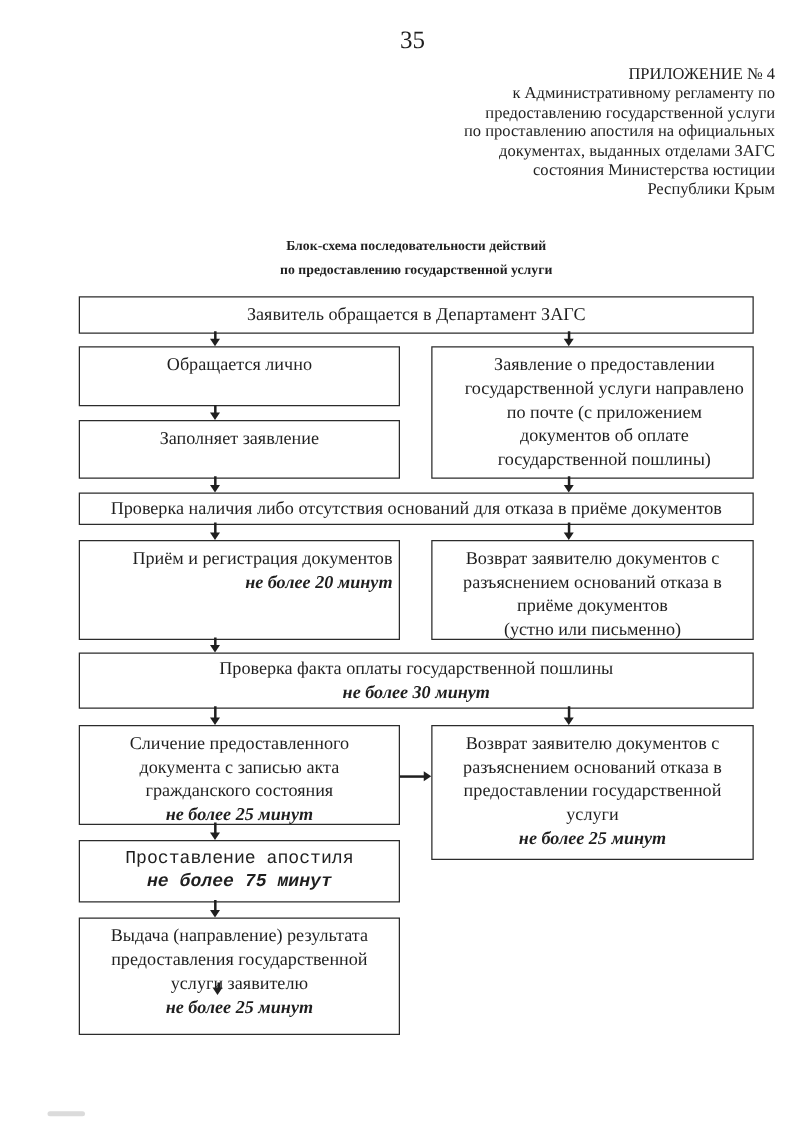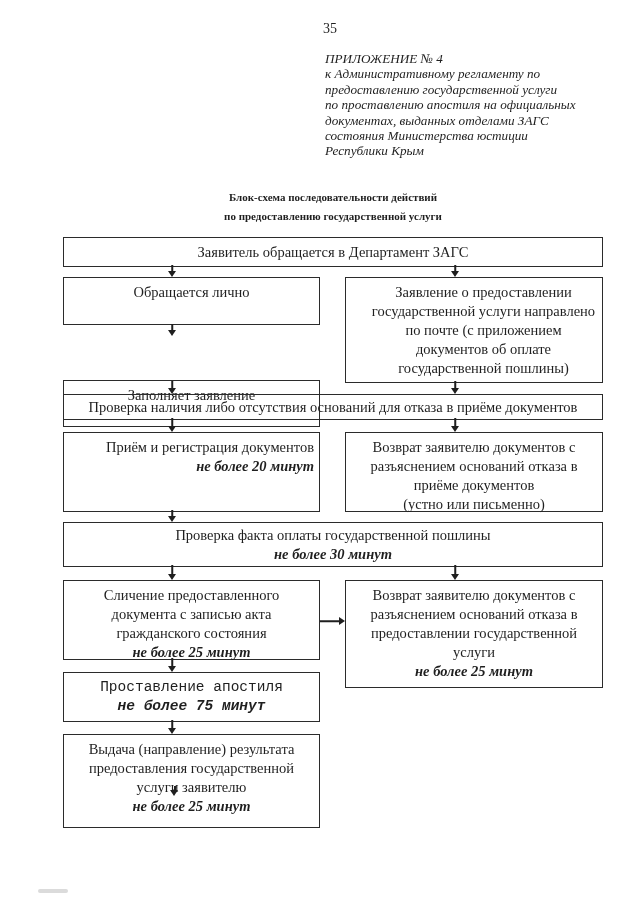--- a/index.html
+++ b/index.html
@@ -3,22 +3,22 @@
 <meta charset="utf-8">
 <style>
   :root { --ink:#1f1f1f; --paper:#ffffff; --border:#2b2b2b; }
   html,body { margin:0; padding:0; background:#e8e8e8; }
   .page {
     position:relative; width:640px; height:900px; margin:0 auto;
     background:var(--paper); overflow:hidden;
     font-family:"Liberation Serif","DejaVu Serif",serif;
     color:var(--ink);
   }
-  .pagenum { position:absolute; left:318px; top:21px; width:24px; text-align:center; font-size:14px; }
-  .hdr { position:absolute; left:325px; top:51px; width:295px; text-align:left; font-size:13.2px; line-height:15.4px;font-style:italic; }
+  .pagenum { position:absolute; left:318px; top:21px; width:24px; text-align:center; font-size:20px; }
+  .hdr { position:absolute; left:325px; top:51px; width:295px; text-align:right; font-size:13.2px; line-height:15.4px; }
   .title { position:absolute; left:63px; top:188px; width:540px; text-align:center; font-weight:bold; font-size:11px; line-height:18.5px; }
   .box {
     position:absolute; border:1.6px solid var(--border); box-sizing:border-box;
     display:flex; flex-direction:column; align-items:center;
     text-align:center; font-size:14.5px; line-height:19px; padding:0 5px;
   }
   .box .t { white-space:pre-line; }
   .box .d { font-style:italic; font-weight:bold; }
   .box.top { justify-content:flex-start; padding-top:5px; }
   .box.mid { justify-content:center; }
@@ -72,21 +72,21 @@
   <div class="box top" style="left:345px; top:277px; width:258px; height:106px;padding-left:24px;">
     <div class="t">Заявление о предоставлении
 государственной услуги направлено
 по почте (с приложением
 документов об оплате
 государственной пошлины)</div>
   </div>
 
   <div class="va" style="left:172px; top:325px; height:11px;"></div>
 
-  <div class="box top" style="left:63px; top:336px; width:257px; height:47px;margin-top:44px;">
+  <div class="box top" style="left:63px; top:336px; width:257px; height:47px;">
     <div class="t">Заполняет заявление</div>
   </div>
 
   <div class="va" style="left:172px; top:382px; height:12px;"></div>
   <div class="va" style="left:455px; top:382px; height:12px;"></div>
 
   <div class="box mid" style="left:63px; top:394px; width:540px; height:26px;">
     <div class="t">Проверка наличия либо отсутствия оснований для отказа в приёме документов</div>
   </div>
 

